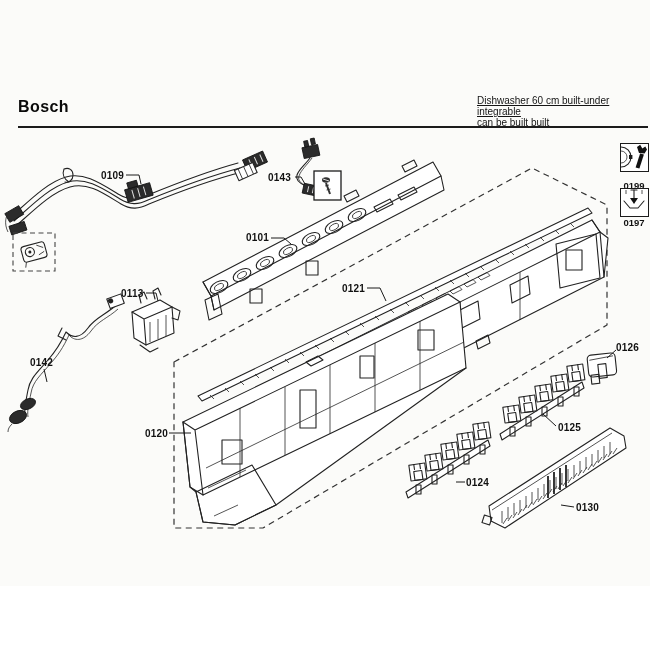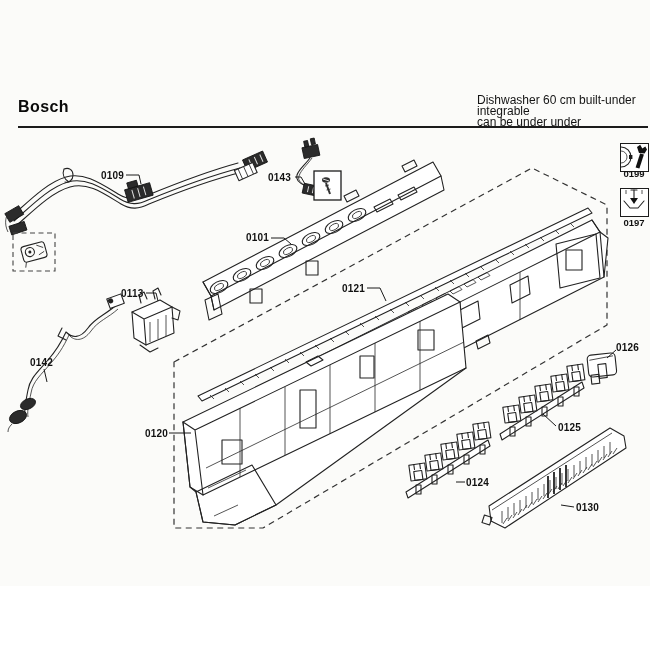--- a/index.html
+++ b/index.html
@@ -7,37 +7,37 @@
     position:relative;width:650px;height:586px;
     background:#fbfbf9;overflow:hidden;
     font-family:"Liberation Sans",sans-serif;color:#111;
   }
   .brand{
     position:absolute;left:18px;top:98px;
     font-size:16px;font-weight:bold;letter-spacing:.4px;color:#0a0a0a;
   }
   .desc{
     position:absolute;left:477px;top:95px;width:172px;
-    font-size:12px;line-height:11px;color:#141414;
+    font-size:10px;line-height:11px;color:#141414;text-decoration:underline;
   }
   .header-rule{
     position:absolute;left:18px;top:126px;width:630px;height:2.4px;
     background:#1b1b1b;
   }
   .icon-box{
     position:absolute;width:29px;height:29px;border:1.6px solid #1b1b1b;
     background:#fff;box-sizing:border-box;
   }
   .icon-box.b1{left:620px;top:143px;}
   .icon-box.b2{left:620px;top:188px;}
   .icon-label{
     position:absolute;width:34px;text-align:center;
     font-size:9.5px;font-weight:bold;color:#111;
   }
-  .icon-label.l1{left:617px;top:168px;}
+  .icon-label.l1{left:617px;top:180px;}
   .icon-label.l2{left:617px;top:217px;text-align:center;}
   svg.diagram{position:absolute;left:0;top:0;}
   svg.diagram text{
     font-family:"Liberation Sans",sans-serif;
     font-size:10px;font-weight:bold;fill:#111;letter-spacing:.2px;
   }
   svg .ln{stroke:#222;stroke-width:1.1;fill:none;stroke-linejoin:round;stroke-linecap:round;}
   svg .wh{stroke:#222;stroke-width:1.1;fill:#fff;stroke-linejoin:round;}
   svg .dk{stroke:#111;stroke-width:.8;fill:#2b2b2b;}
   svg .thin{stroke:#2a2a2a;stroke-width:.8;fill:none;}
@@ -45,21 +45,21 @@
   svg .dashed{stroke:#333;stroke-width:1.2;fill:none;stroke-dasharray:6 4.5;}
 </style>
 </head>
 <body>
 
 <div class="page">
 
   <div class="brand">Bosch</div>
   <div class="desc">
     <div>Dishwasher 60 cm built-under integrable</div>
-    <div>can be under under</div>
+    <div>can be built built</div>
   </div>
   <div class="header-rule"></div>
 
   <div class="icon-box b1">
     <svg width="26" height="26" viewBox="0 0 26 26">
       <path d="M0,3 a10,10 0 0 1 0,20" class="ln"></path>
       <path d="M0,7 a6,6 0 0 1 0,12" class="thin"></path>
       <rect x="8" y="11" width="3.4" height="4" fill="#1b1b1b"></rect>
       <line x1="16.5" y1="24" x2="21" y2="10" stroke="#111" stroke-width="4"></line>
       <path d="M18,9 L16,3 L19.2,0.8 L21.3,4.6 L24.3,2.6 L26,5.6 L23.6,9.6 Z" fill="#111"></path>

